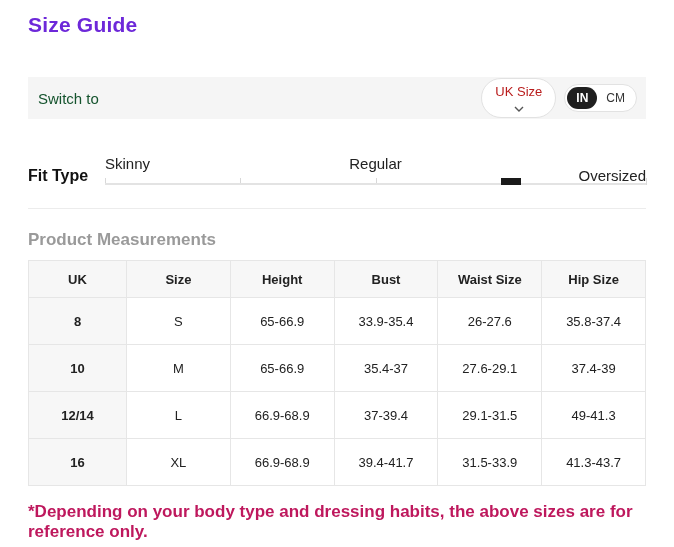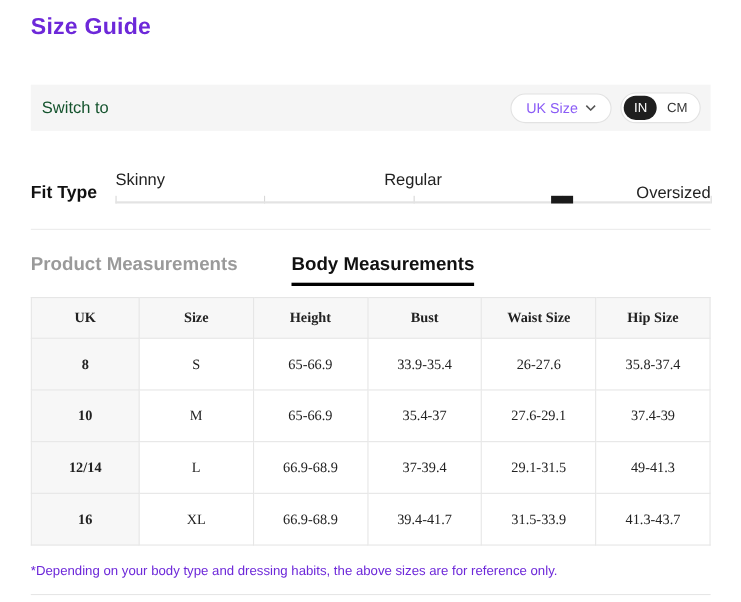--- a/index.html
+++ b/index.html
@@ -13,27 +13,27 @@
            padding-top:13px; letter-spacing:.2px; }
 
   
   .switch-bar { margin-top:40px; height:42px; background:#f5f5f5;
                 display:flex; align-items:center; justify-content:space-between;
                 padding:0 9px 0 10px; }
   .switch-label { font-size:15px; color:#14532d;text-align:center; }
   .switch-controls { display:flex; align-items:center; gap:8px; }
   .size-dropdown { display:flex; align-items:center; gap:7px; background:#fff;
                    border:1px solid #e2e2e2; border-radius:999px;
-                   padding:5px 13px; font-size:13px; color:#8b5cf6; cursor:pointer; }
+                   padding:5px 13px; font-size:13px; color:#b91c1c; cursor:pointer;flex-direction:column; }
   .chevron { display:inline-flex; }
   .unit-toggle { display:flex; align-items:center; background:#fff;
                  border:1px solid #e2e2e2; border-radius:999px; padding:2px;
                  cursor:pointer; }
   .unit-option { font-size:12px; color:#333; padding:4px 9px; border-radius:999px; }
-  .unit-option.active { background:#1f1f1f; color:#fff; font-weight:normal; }
+  .unit-option.active { background:#1f1f1f; color:#fff; font-weight:bold; }
 
   
   .fit-row { display:flex; margin-top:36px; }
   .fit-label { width:77px; font-size:16px; font-weight:bold; color:#111;
                align-self:flex-end; padding-bottom:0; }
   .slider { flex:1; position:relative; }
   .slider-labels { position:relative; height:15px; font-size:15px; color:#222;
                    margin-bottom:8px; }
   .slider-label-left   { position:absolute; left:0; }
   .slider-label-center { position:absolute; left:50%; transform:translateX(-50%); }
@@ -48,28 +48,28 @@
 
   .divider { border:none; border-top:1px solid #ececec; margin-top:23px; }
 
   
   .tabs { display:flex; gap:49px; margin-top:21px; align-items:baseline; }
   .tab { font-size:17px; font-weight:bold; color:#9a9a9a; cursor:pointer;
          padding-bottom:7px; border-bottom:3px solid transparent; }
   .tab.active { color:#111; border-bottom-color:#000; }
 
   
-  table { margin-top:10px; width:100%; border-collapse:collapse; table-layout:fixed;font-family:Liberation Serif, serif; }
+  table { width:100%; border-collapse:collapse; table-layout:fixed; }
   th, td { border:1px solid #e6e6e6; text-align:center; font-size:13px; }
   thead th { height:37px; background:#f7f7f7; font-weight:bold; color:#222; }
   tbody td { height:47px; color:#222; background:#fff; }
   tbody td:first-child { background:#f7f7f7; font-weight:bold; }
   col.uk-col { width:98px; }
 
-  .footnote { margin-top:16px; font-size:12px; color:#6d28d9; }
+  .footnote { margin-top:16px; font-size:17px; color:#be185d;font-weight:bold; }
   .bottom-divider { border:none; border-top:1px solid #e6e6e6; margin-top:14px; }
 </style>
 </head>
 <body>
 
 <div class="page">
 
   <div class="title">Size Guide</div>
 
   <div class="switch-bar">
@@ -107,21 +107,20 @@
         <span class="baseline"></span>
         <span class="slider-handle" id="slider-handle" style="left: 75%;"></span>
       </div>
     </div>
   </div>
 
   <hr class="divider">
 
   <div class="tabs">
     <span class="tab">Product Measurements</span>
-    <span class="tab active">Body Measurements</span>
   </div>
 
   <table>
     <colgroup>
         <col class="uk-col">
         <col>
         <col>
         <col>
         <col>
         <col>

